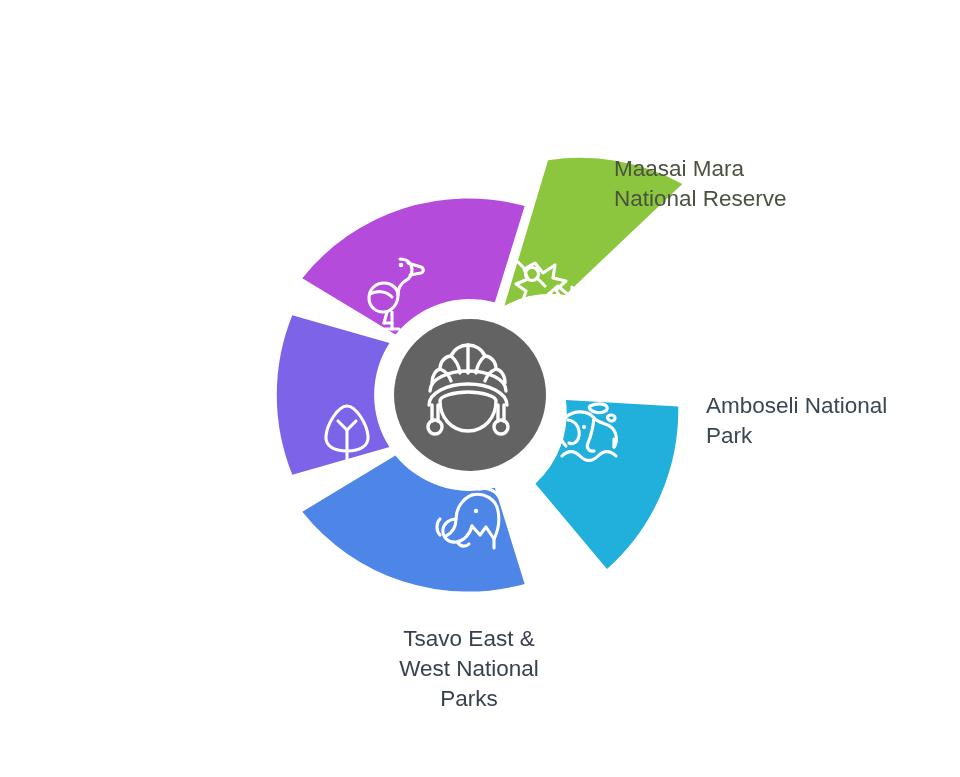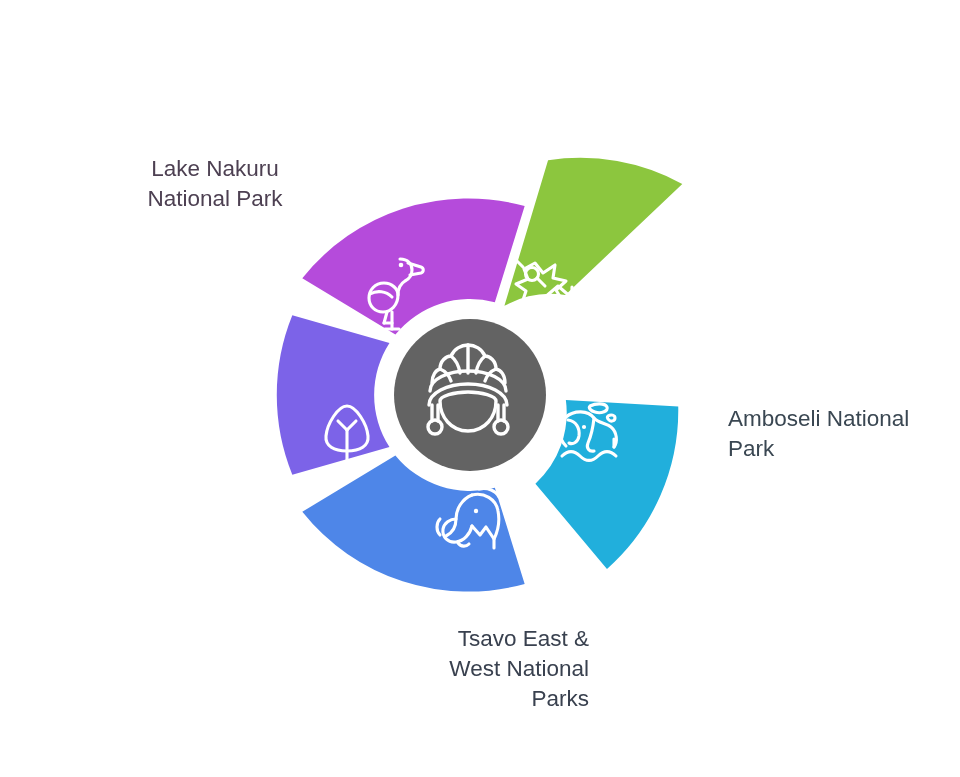--- a/index.html
+++ b/index.html
@@ -47,32 +47,31 @@
   #label-maasai-mara {
     left: 614px;
     top: 154px;
     width: 260px;
     text-align: left;
     color: #4b5340;
   }
   
   #label-amboseli {
     left: 706px;
-    top: 404px;
+    top: 391px;
     width: 232px;
     text-align: left;
     color: #3a4752;
-    margin-left: 22px;
   }
   
   #label-tsavo {
     left: 349px;
     top: 624px;
     width: 240px;
-    text-align: right;
+    text-align: center;
     color: #39414f;
   }
   
   #label-samburu {
     left: 10px;
     top: 414px;
     width: 232px;
     text-align: right;
     color: #474363;
   }
@@ -244,25 +243,25 @@
         <path d="M -38 10 L -38 26"></path>
         <path d="M -32 10 L -32 26"></path>
         <circle cx="-35" cy="32" r="7"></circle>
         <path d="M 34 10 L 34 26"></path>
         <path d="M 28 10 L 28 26"></path>
         <circle cx="31" cy="32" r="7"></circle>
       </g>
     </g>
   </svg>
 
+  <div class="seg-label" id="label-maasai-mara" style="color: rgb(75, 83, 64);">Maasai Mara
+National Reserve</div>
 
   <div class="seg-label" id="label-amboseli" style="color: rgb(58, 71, 82);">Amboseli National
 Park</div>
 
   <div class="seg-label" id="label-tsavo" style="color: rgb(57, 65, 79);">Tsavo East &amp;
 West National
 Parks</div>
 
 
-  <div class="seg-label" id="label-lake-nakuru" style="color: rgb(77, 64, 82);">Lake Nakuru
-National Park</div>
 
 </div>
 
 </body></html>

